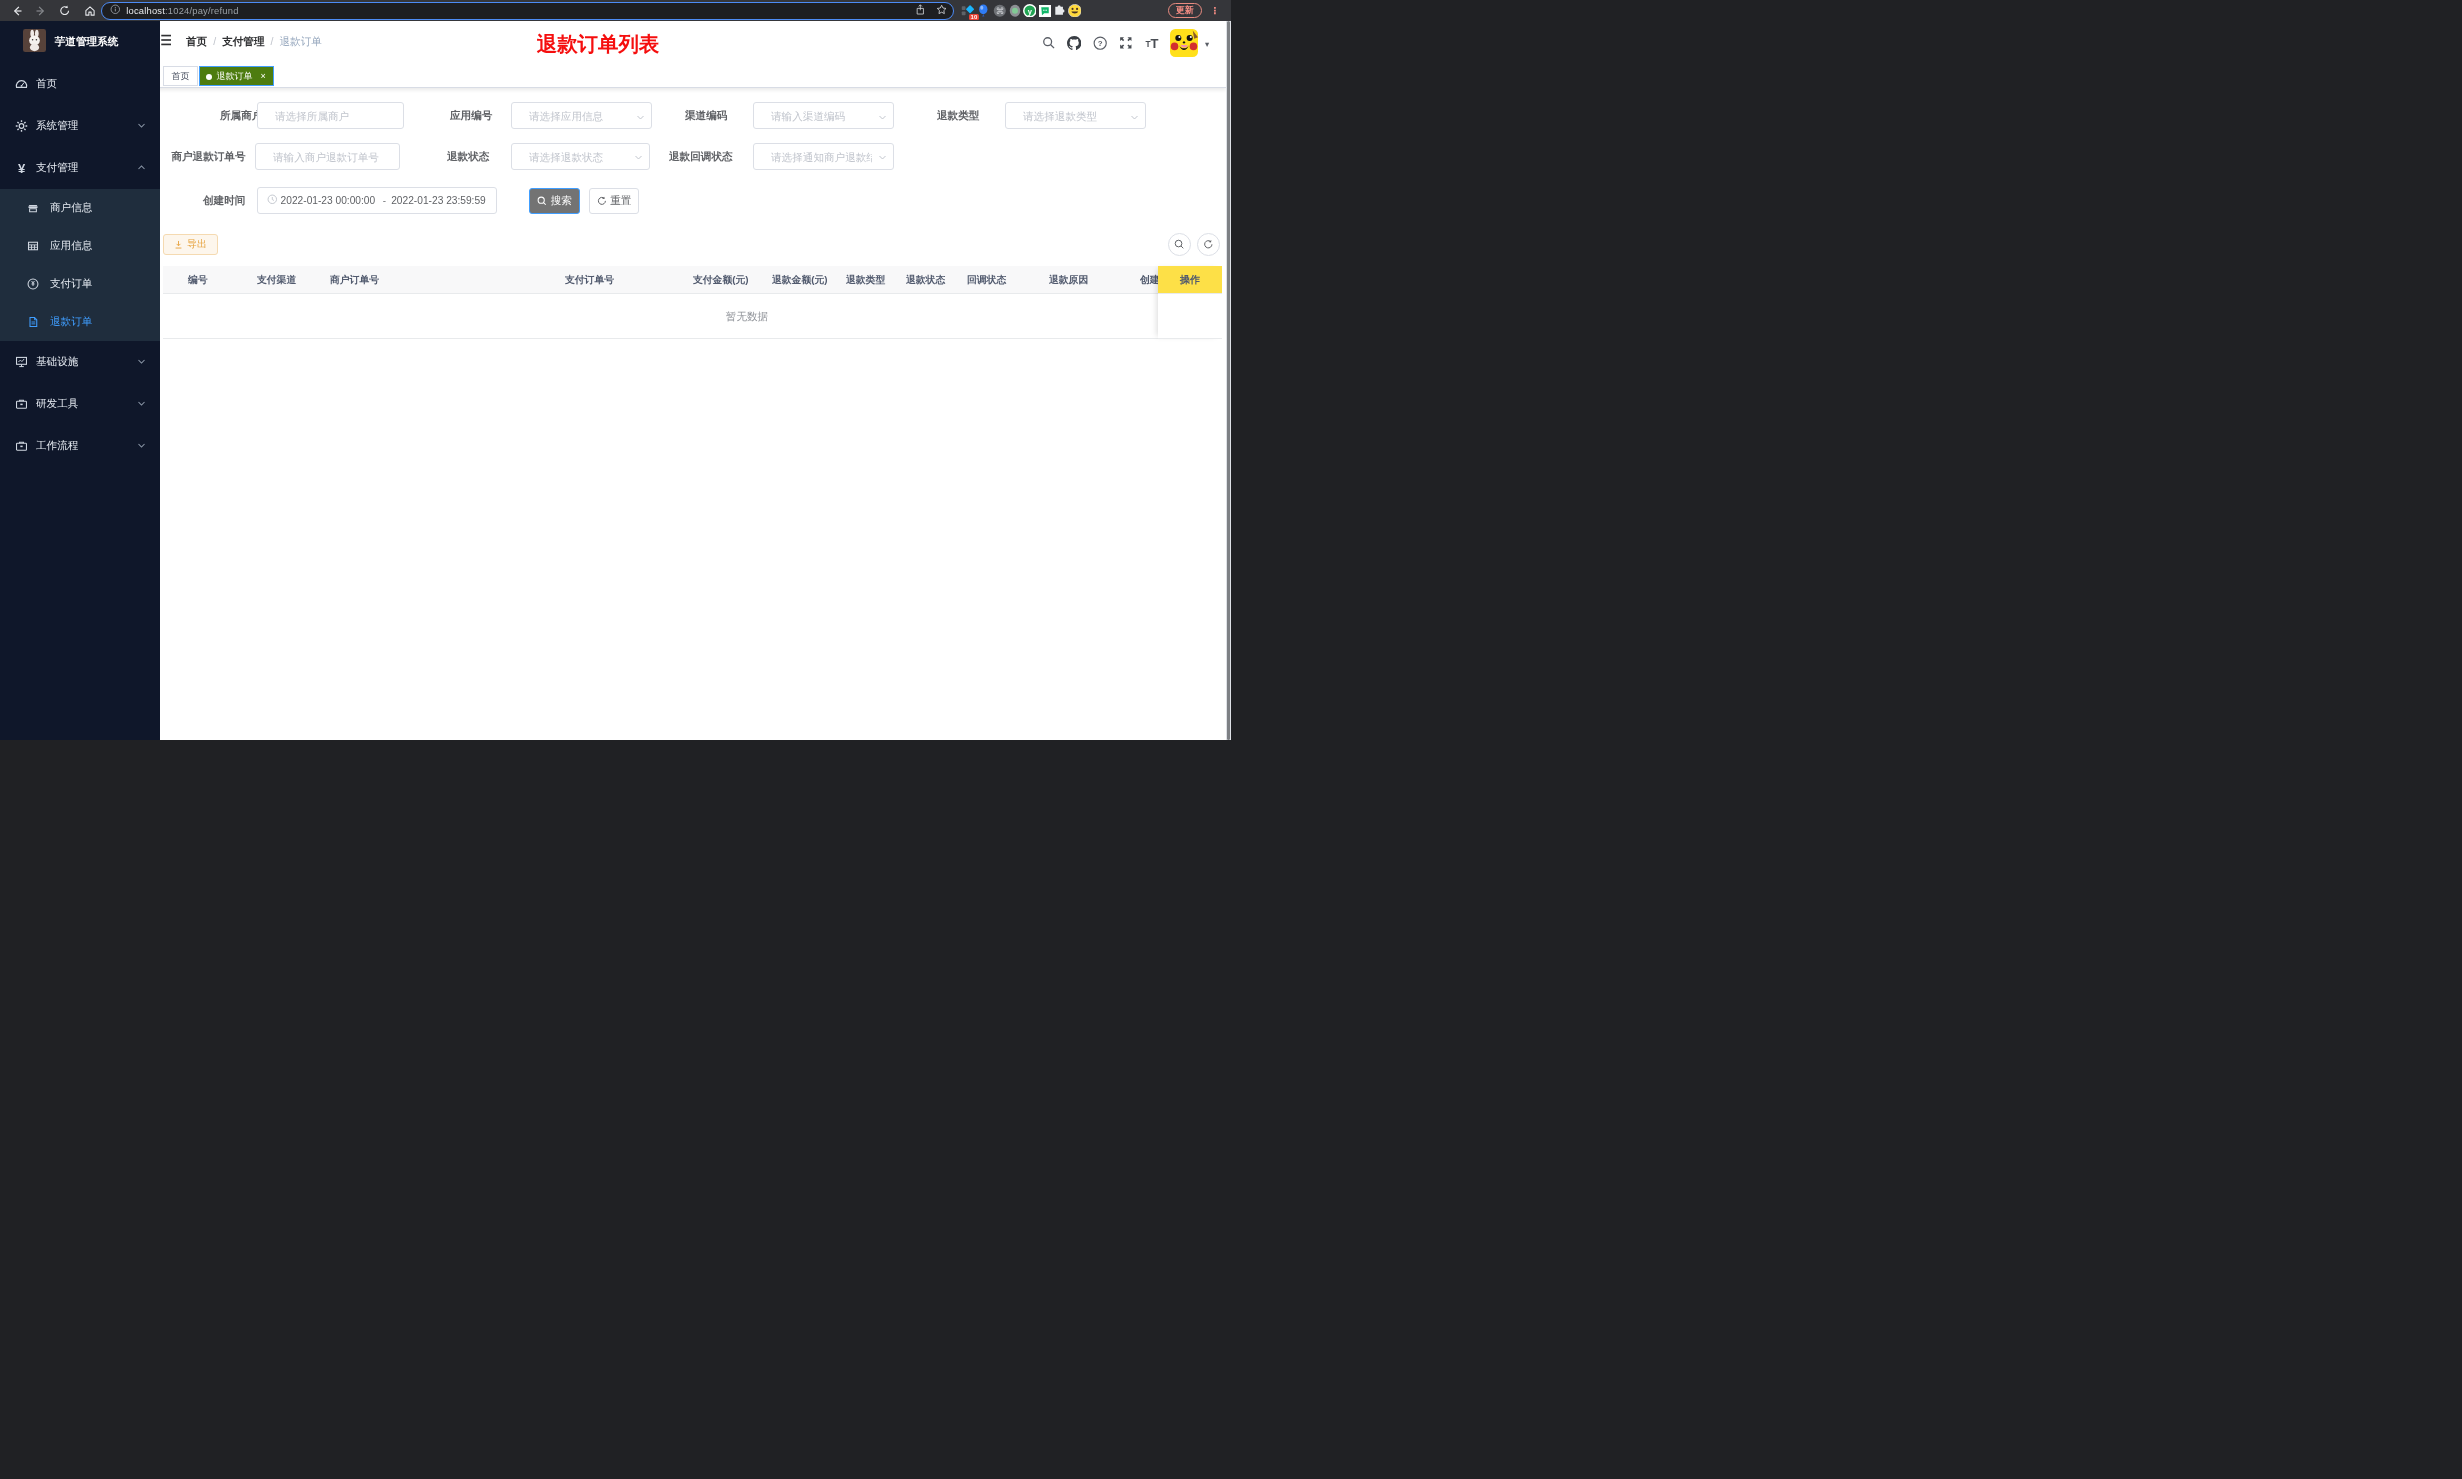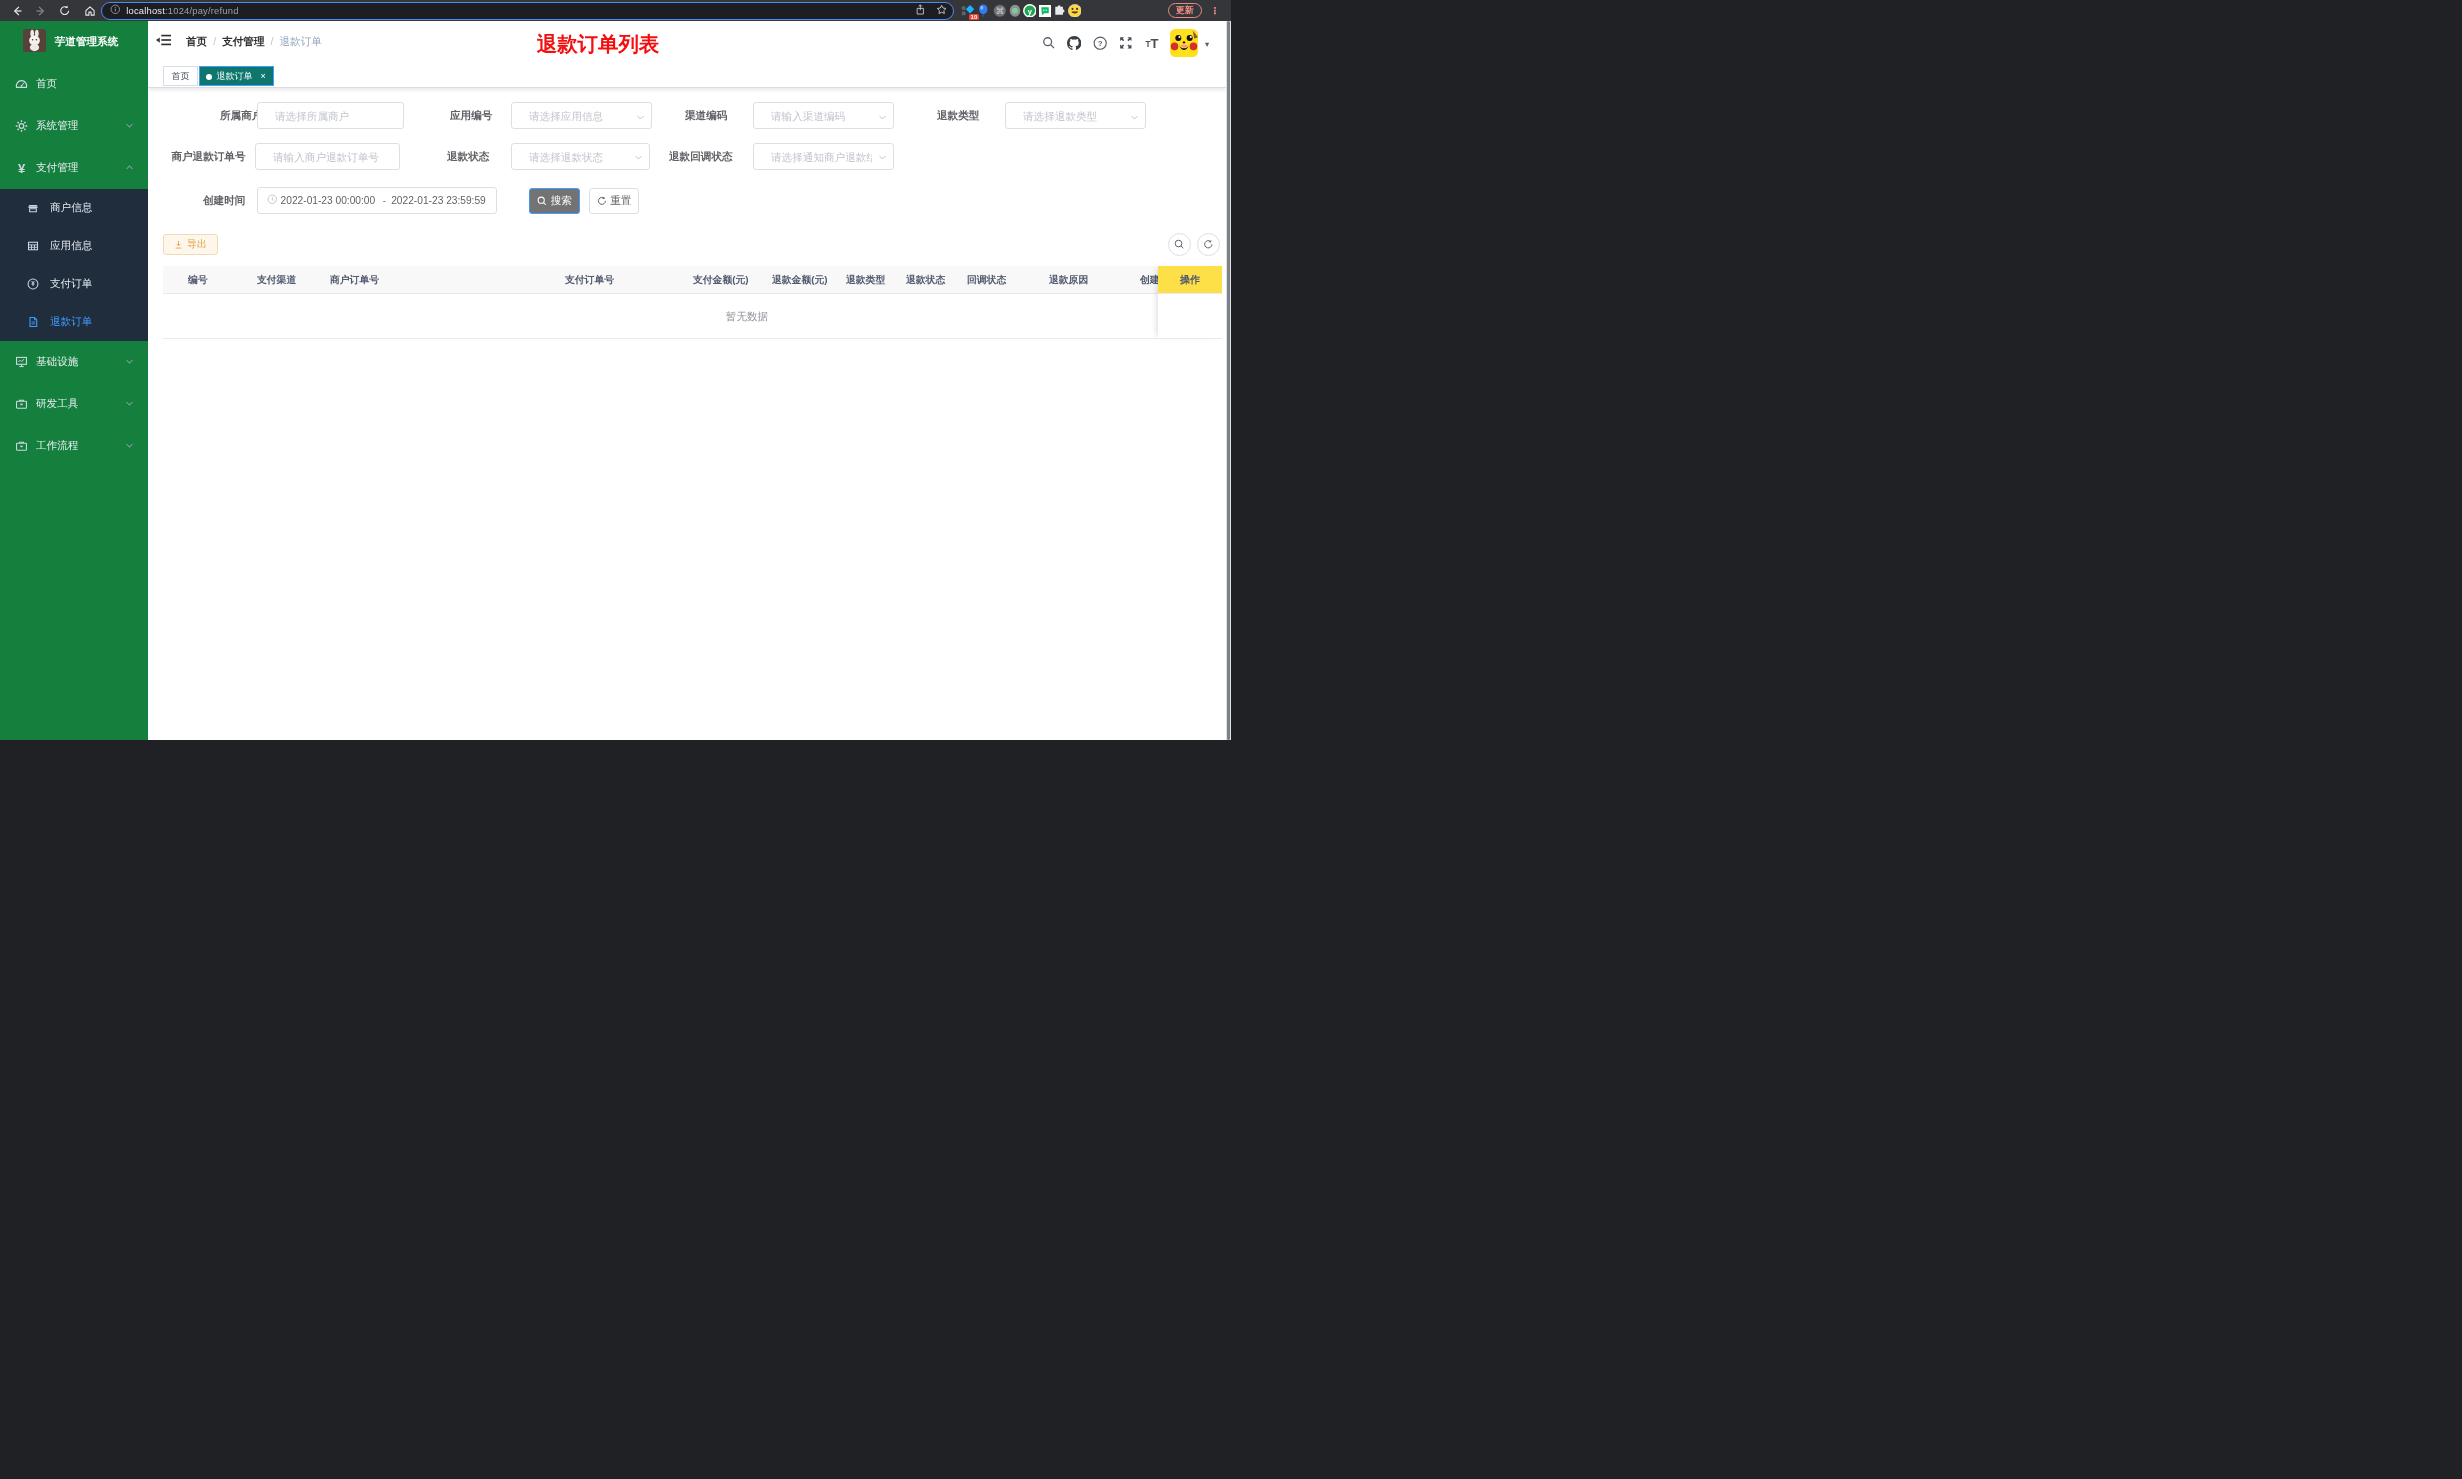--- a/index.html
+++ b/index.html
@@ -16,21 +16,21 @@
   .addr .urltext .path { color:#9aa0a6; }
   .addr-right { position:absolute; right:6px; top:0; height:16.6px; display:flex; align-items:center; gap:10.6px; color:#d3d5d9; }
   .ext { position:absolute; top:3px; width:15px; height:15px; display:flex; align-items:center; justify-content:center; }
   .badge { position:absolute; right:-3.8px; bottom:-2.3px; background:#e94235; color:#fff; font-size:6px; font-weight:700; border-radius:1.5px; padding:0 1.5px; line-height:6.8px; }
   .update-btn { position:absolute; left:1168px; top:3px; height:15px; line-height:13px; padding:0 6.8px; border:1.1px solid #e98b80; border-radius:7.6px; color:#f28b82; font-size:9px; font-weight:700; }
   .browser-menu { position:absolute; left:1209px; top:0; height:21px; width:12px; color:#f28b82; font-size:9.8px; display:flex; align-items:center; justify-content:center; font-weight:700;}
   .scrollbar { position:absolute; right:0; top:21px; width:5.3px; bottom:0; background:#dee1e6; z-index:60;}
   .scrollbar .thumb { position:absolute; left:0.8px; right:0.8px; top:0; bottom:0; background:#7d8084; border-radius:2.3px; }
 
   
-  .sidebar { position:absolute; left:0; top:21px; width:148px; bottom:0; background:#15803d; z-index:10; }
+  .sidebar { position:absolute; left:0; top:21px; width:160px; bottom:0; background:#0f172a; z-index:10; }
   .logo-row { height:42px; display:flex; align-items:center; padding-left:23.4px; gap:8.3px; }
   .logo-title { color:#fff; font-size:10.6px; font-weight:700; }
   .menu { position:absolute; top:42px; left:0; right:0; }
   .mi { position:relative; height:42px; color:#e8edf4; font-size:10.6px; cursor:pointer; }
   .mi .mi-ic { position:absolute; left:15px; top:50%; transform:translateY(-50%); width:13px; height:13px; color:#cfd6e0;}
   .mi .mi-label { position:absolute; left:36px; top:50%; transform:translateY(-50%); }
   .mi .chev { position:absolute; right:14.4px; top:50%; transform:translateY(-50%); color:#8f9bab; }
   .submenu { background:#1f2d3d; }
   .smi { position:relative; height:38px; color:#e8edf4; font-size:10.6px; cursor:pointer; }
   .smi .mi-ic { position:absolute; left:27px; top:50%; transform:translateY(-50%); width:12px; height:12px; color:#cfd6e0;}
@@ -45,21 +45,21 @@
   .breadcrumb .sep { color:#c0c4cc; margin:0 6px; font-weight:400;}
   .breadcrumb .last { color:#97a8be; font-weight:400; }
   .page-title { position:absolute; left:450px; top:9px; transform:translateX(-50%); font-size:20.4px; font-weight:700; color:#f50e0e; white-space:nowrap; }
   .nav-ic { position:absolute; top:13px; width:18px; height:18px; display:flex; align-items:center; justify-content:center; color:#5a5e66; cursor:pointer; }
   .avatar { position:absolute; left:1022px; top:7.6px; width:28px; height:28px; border-radius:5.3px; overflow:hidden; cursor:pointer; }
   .caret { position:absolute; left:1057px; top:18px; color:#5a5e66; font-size:8.3px; cursor:pointer;}
 
   
   .tags { position:absolute; left:148px; top:63px; right:5.3px; height:25px; background:#fff; border-bottom:0.8px solid #d8dce5; box-shadow:0 1.5px 3.8px rgba(0,0,0,.09); z-index:4;}
   .tag { position:absolute; top:3px; height:19.7px; line-height:18px; font-size:9px; padding:0 7.6px; border:0.8px solid #d8dce5; background:#fff; color:#495060; cursor:pointer; white-space:nowrap;}
-  .tag.active { background:#0f766e; border-color:#409eff; color:#fff; padding-left:16.6px; }
+  .tag.active { background:#4d7c0f; border-color:#409eff; color:#fff; padding-left:16.6px; }
   .tag.active .dot { position:absolute; left:6px; top:6.8px; width:6px; height:6px; border-radius:50%; background:#fff; }
   .tag .close { margin-left:5.3px; font-size:9px; }
 
   
   .content { position:absolute; left:148px; top:88px; right:5.3px; bottom:0; background:#fff; }
   .flabel { position:absolute; height:27px; line-height:27px; font-size:10.6px; font-weight:700; color:#606266; white-space:nowrap;}
   .finput { position:absolute; height:27px; border:0.8px solid #dcdfe6; border-radius:3px; font-size:10.6px; color:#606266; padding:0 17px; outline:none; background:#fff; font-family:inherit;}
   .finput::placeholder { color:#c0c4cc; }
   .fselect-wrap { position:absolute; height:27px; }
   .fselect-wrap .finput { position:absolute; left:0; top:0; width:100%; padding-right:21px; }

